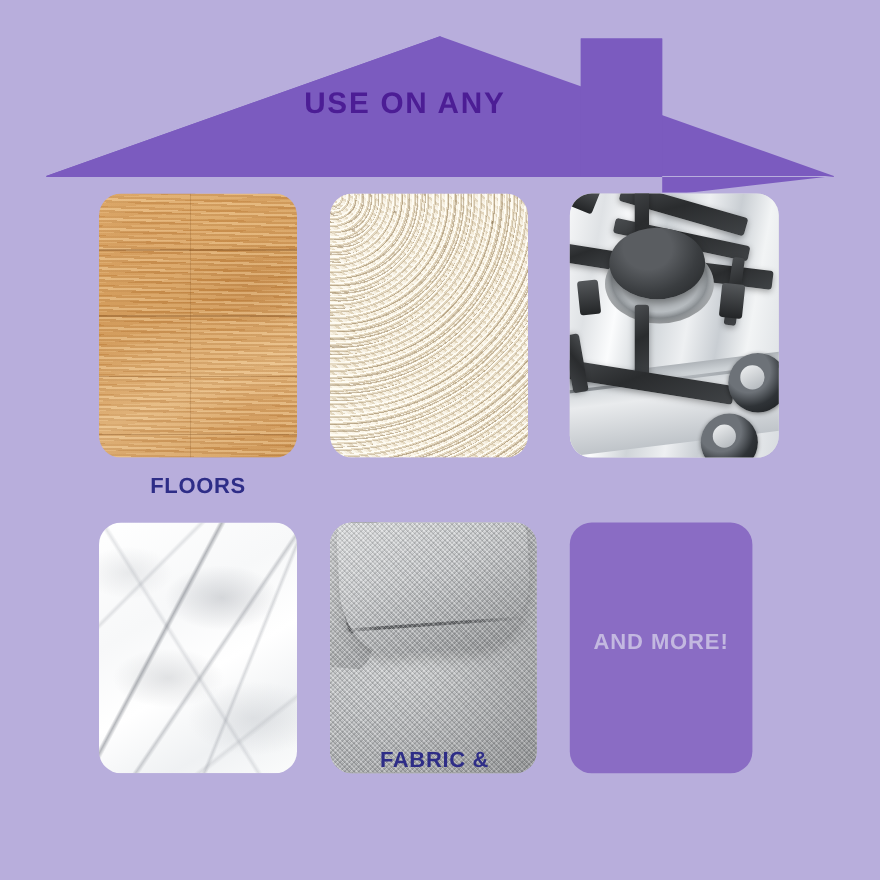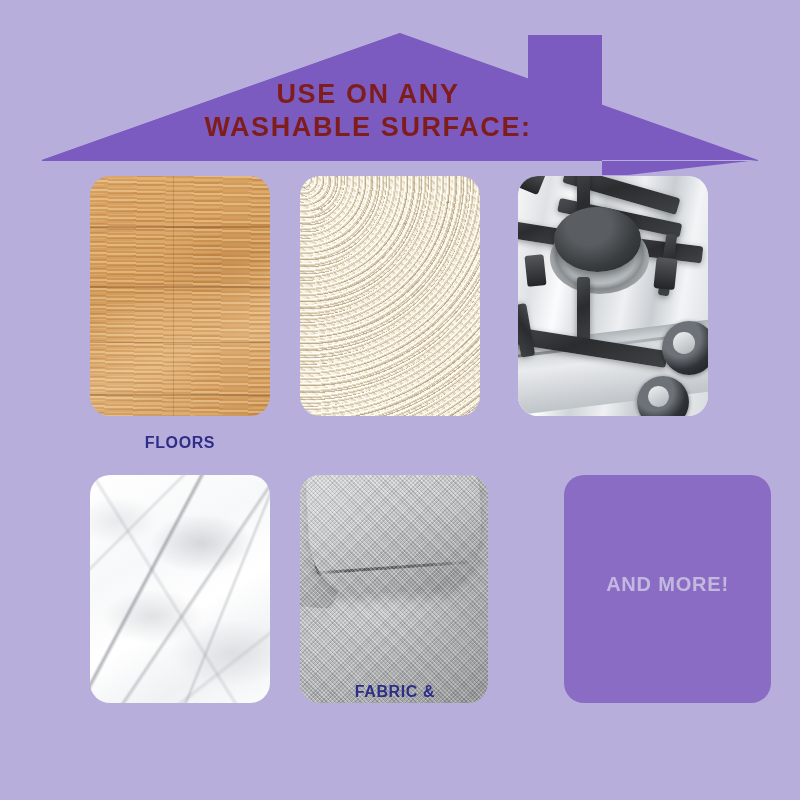--- a/index.html
+++ b/index.html
@@ -27,21 +27,21 @@
     width: 800px; height: 175px;
   }
   #house-svg { display: block; }
 
   #headline {
     position: absolute;
     left: 0;
     top: 78px;
     width: 736px;
     text-align: center;
-    color: #7f1d1d;
+    color: #4c1d95;
     font-size: 27px;
     font-weight: bold;
     letter-spacing: 1.6px;
     line-height: 33px;
     text-transform: uppercase;
   }
   #headline .l2 { display: block; }
 
   .tile {
     position: absolute;
@@ -51,21 +51,21 @@
   }
   .tile .inner {
     position: absolute;
     left: 0; top: 0; right: 0; bottom: 0;
   }
 
   .caption {
     position: absolute;
     text-align: center;
     color: #2e2d87;
-    font-size: 16px;
+    font-size: 20px;
     font-weight: bold;
     letter-spacing: 0.6px;
     line-height: 25px;
     text-transform: uppercase;
   }
 
   
   .wood {
     background:
       
@@ -266,21 +266,20 @@
 <div id="stage">
 
   <div id="house-banner">
     <svg id="house-svg" width="800" height="175" viewBox="0 0 800 175">
       <path d="M400,33 L528,125 L528,35 L602,35 L602,178 L758,160 L758,161 L42,161 L42,160 Z" fill="#7b5bbf"></path>
       <polygon points="400,33 758,160 42,160" fill="#7b5bbf"></polygon>
       <rect x="528" y="35" width="74" height="125" fill="#7b5bbf"></rect>
     </svg>
     <div id="headline">
       <span class="l1">USE ON ANY</span>
-      <span class="l2">WASHABLE SURFACE:</span>
     </div>
   </div>
 
   <div class="tile wood" style="left:90px; top:176px; width:180px; height:240px;">
     <div class="inner"></div>
   </div>
   <div class="caption" style="left:90px; top:430px; width:180px;">FLOORS</div>
 
   <div class="tile carpet" style="left:300px; top:176px; width:180px; height:240px;">
     <div class="inner"></div>
@@ -322,17 +321,17 @@
     <div class="gap"></div>
     <div class="cushion"></div>
     <div class="seam"></div>
     <div class="weave"></div>
     <div class="shade"></div>
   </div>
   <div class="caption" style="left:290px; top:679px; width:210px;">
     <span>FABRIC &amp;</span><br>
   </div>
 
-  <div class="tile more-tile" style="left:518px; top:475px; width:207px; height:228px;margin-left:46px;">
+  <div class="tile more-tile" style="left:518px; top:475px; width:166px; height:228px;">
     <div class="more-text">AND MORE!</div>
   </div>
 
 </div>
 
 </body></html>

